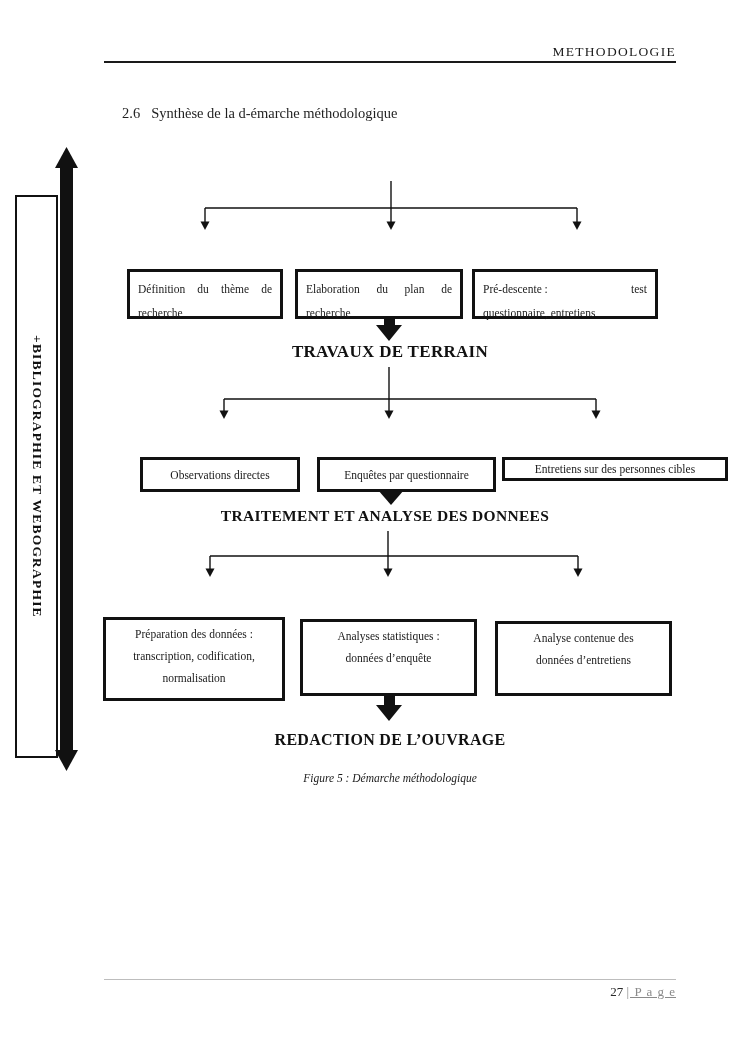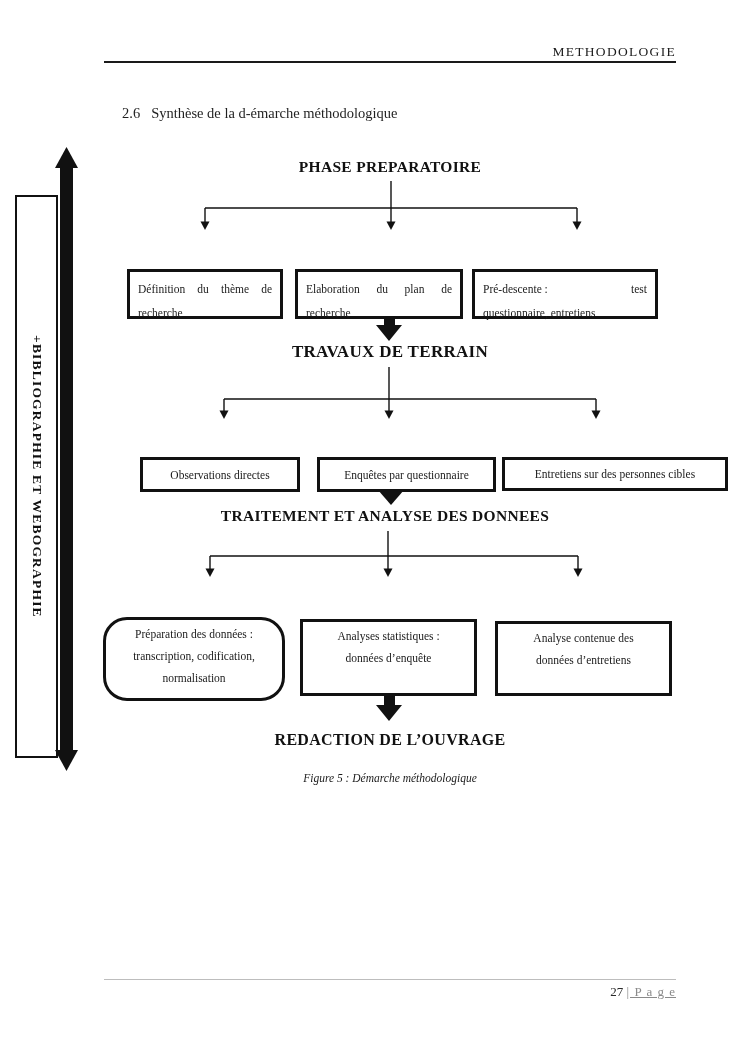--- a/index.html
+++ b/index.html
@@ -42,22 +42,22 @@
   .jline { display:flex; justify-content:space-between; }
   .jline span { white-space:nowrap; }
   .r2 { display:flex; align-items:center; justify-content:center; text-align:left; }
   .r3 { white-space:pre-line; text-align:center; line-height:22px; padding-top:3px; }
 
   .b11 { left:127px; top:233px; width:156px; height:50px; }
   .b12 { left:295px; top:233px; width:168px; height:50px; }
   .b13 { left:472px; top:233px; width:186px; height:50px; }
   .b21 { left:140px; top:421px; width:160px; height:35px; }
   .b22 { left:317px; top:421px; width:179px; height:35px; }
-  .b23 { left:502px; top:421px; width:226px; height:34px; }
-  .b31 { left:103px; top:581px; width:182px; height:84px;border-radius:24px; }
+  .b23 { left:502px; top:421px; width:226px; height:24px; }
+  .b31 { left:103px; top:581px; width:182px; height:84px; }
   .b32 { left:300px; top:583px; width:177px; height:77px; }
   .b33 { left:495px; top:585px; width:177px; height:75px; }
 
   .overlay { position:absolute; left:0; top:0; pointer-events:none; }
 </style>
 </head>
 <body>
 
 <div class="page">
 
@@ -128,21 +128,20 @@
       <path d="M388 577 L383.5 568.5 L392.5 568.5 Z"></path>
       <path d="M578 577 L573.5 568.5 L582.5 568.5 Z"></path>
     </g>
 
     <g fill="#111">
       <rect x="384" y="671" width="11" height="34"></rect>
       <path d="M376 705 H402 L389 721 Z"></path>
     </g>
   </svg>
 
-  <div class="abs flow-title h1">PHASE PREPARATOIRE</div>
   <div class="abs flow-title h2">TRAVAUX DE TERRAIN</div>
   <div class="abs flow-title h3">TRAITEMENT ET ANALYSE DES DONNEES</div>
   <div class="abs flow-title h4">REDACTION DE L’OUVRAGE</div>
 
   <div class="abs fbox r1 b11">
     <div class="jline">
         <span>Définition</span>
         <span>du</span>
         <span>thème</span>
         <span>de</span>

